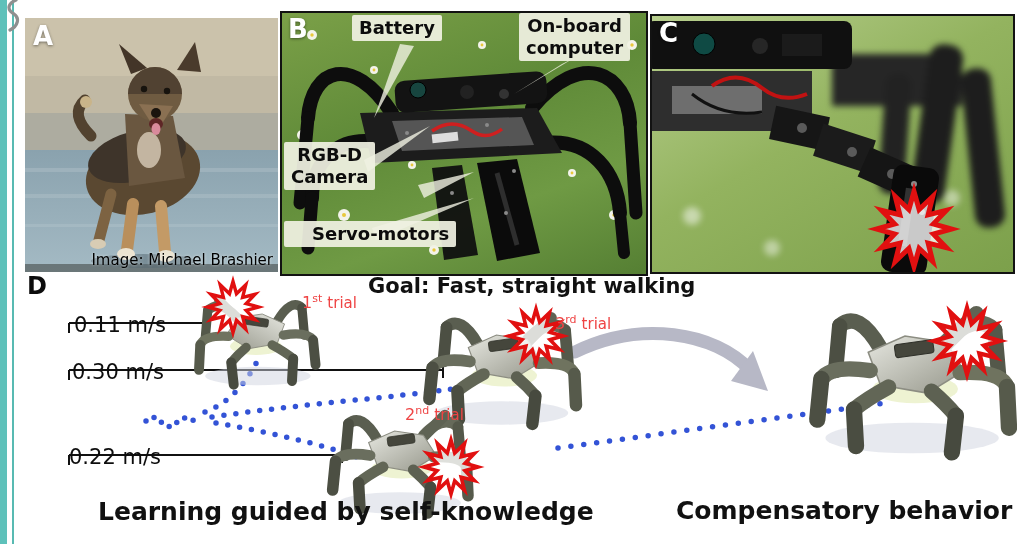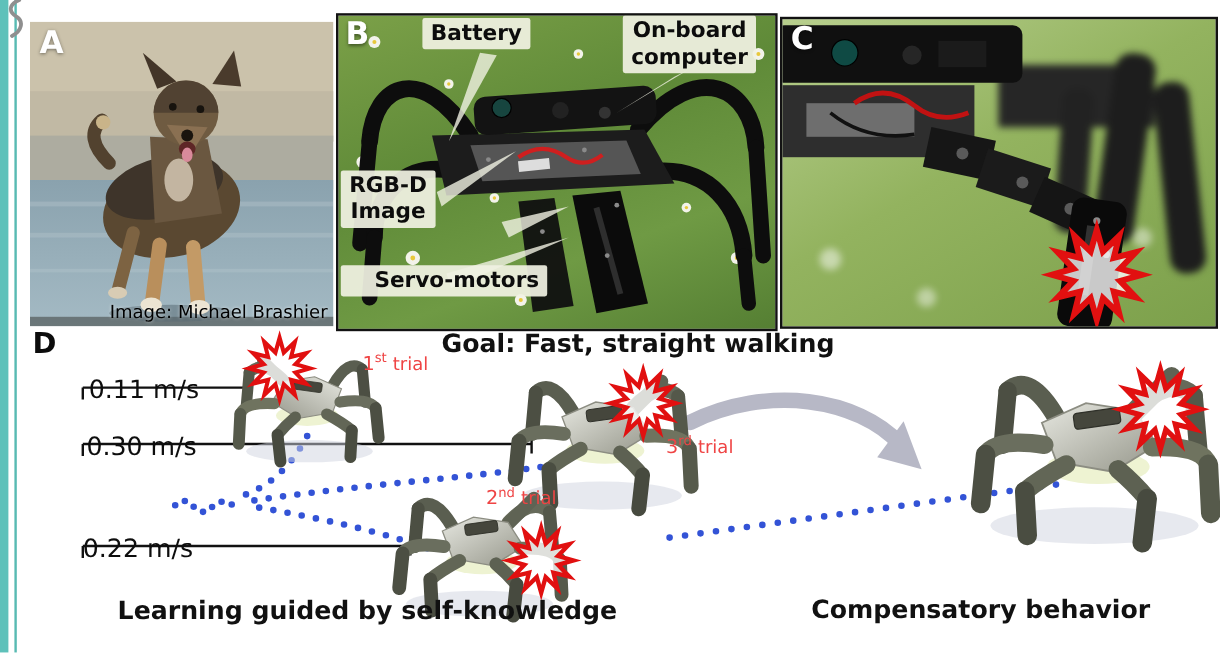--- a/index.html
+++ b/index.html
@@ -18,21 +18,21 @@
   
   .callout{background:rgba(240,241,226,.93);color:#0c0c0c;font-weight:bold;font-size:18px;
            line-height:1.22;padding:2px 7px;border-radius:2px;text-align:center;white-space:nowrap;}
   
   .d-letter{color:#0c0c0c;font-weight:bold;font-size:24px;line-height:1;}
   .d-title{font-weight:bold;font-size:21px;text-align:left;white-space:nowrap;}
   .speed{font-size:21px;color:#0d0d0d;white-space:nowrap;margin-top:16px;}
   .trial{font-size:16px;color:#ef4444;white-space:nowrap;}
   .trial sup{font-size:11px;}
   .trial .word{font-size:15px;}
-  .caption{font-weight:bold;font-size:21px;text-align:left;white-space:nowrap;}
+  .caption{font-weight:bold;font-size:25px;text-align:left;white-space:nowrap;}
   svg{display:block;}
 </style>
 </head>
 <body>
 
 <div class="page">
 
   <div class="abs edge-bar"></div>
   <div class="abs edge-line"></div>
   <svg class="abs" style="left:4px;top:0;" width="18" height="32" viewBox="0 0 18 32">
@@ -160,21 +160,21 @@
       </g>
     </svg>
     <div class="abs panel-letter" style="left:6px;top:3px;">B</div>
     <div class="abs callout" style="left:237px;top:0px;">
       <div>On-board</div>
       <div>computer</div>
     </div>
     <div class="abs callout" style="left:70px;top:2px;">Battery</div>
     <div class="abs callout" style="left:2px;top:129px;">
       <div>RGB-D</div>
-      <div>Image</div>
+      <div>Camera</div>
     </div>
     <div class="abs callout" style="left:2px;top:208px;padding-left:28px;">Servo-motors</div>
   </div>
 
   <div class="abs panel panel-c" style="left:650px;top:14px;width:365px;height:260px;background:linear-gradient(150deg,#b8cf8e,#93b35f 45%,#7ca04b);">
     <svg width="361" height="256" viewBox="0 0 361 256">
       <g style="filter:blur(3px)">
         <circle cx="40" cy="200" r="9" fill="#ffffff" opacity="0.5"></circle>
         <circle cx="330" cy="62" r="8" fill="#ffffff" opacity="0.5"></circle>
         <circle cx="300" cy="182" r="8" fill="#ffffff" opacity="0.45"></circle>
@@ -277,21 +277,21 @@
   <div class="abs d-title" style="left:368px;top:274px;width:320px;">Goal: Fast, straight walking</div>
 
   <div class="abs speed" style="left:74px;top:297px;">0.11 m/s</div>
   <div class="abs speed" style="left:72px;top:344px;">0.30 m/s</div>
   <div class="abs speed" style="left:69px;top:429px;">0.22 m/s</div>
 
   <div class="abs trial" style="left:302px;top:292px;">
     <span>1</span><sup>st</sup>
     <span class="word">trial</span>
   </div>
-  <div class="abs trial" style="left:555px;top:313px;margin-top:48px;">
+  <div class="abs trial" style="left:555px;top:313px;">
     <span>3</span><sup>rd</sup>
     <span class="word">trial</span>
   </div>
   <div class="abs trial" style="left:405px;top:404px;">
     <span>2</span><sup>nd</sup>
     <span class="word">trial</span>
   </div>
 
   <div class="abs caption" style="left:98px;top:497px;width:380px;">Learning guided by self-knowledge</div>
   <div class="abs caption" style="left:676px;top:496px;width:270px;">Compensatory behavior</div>

